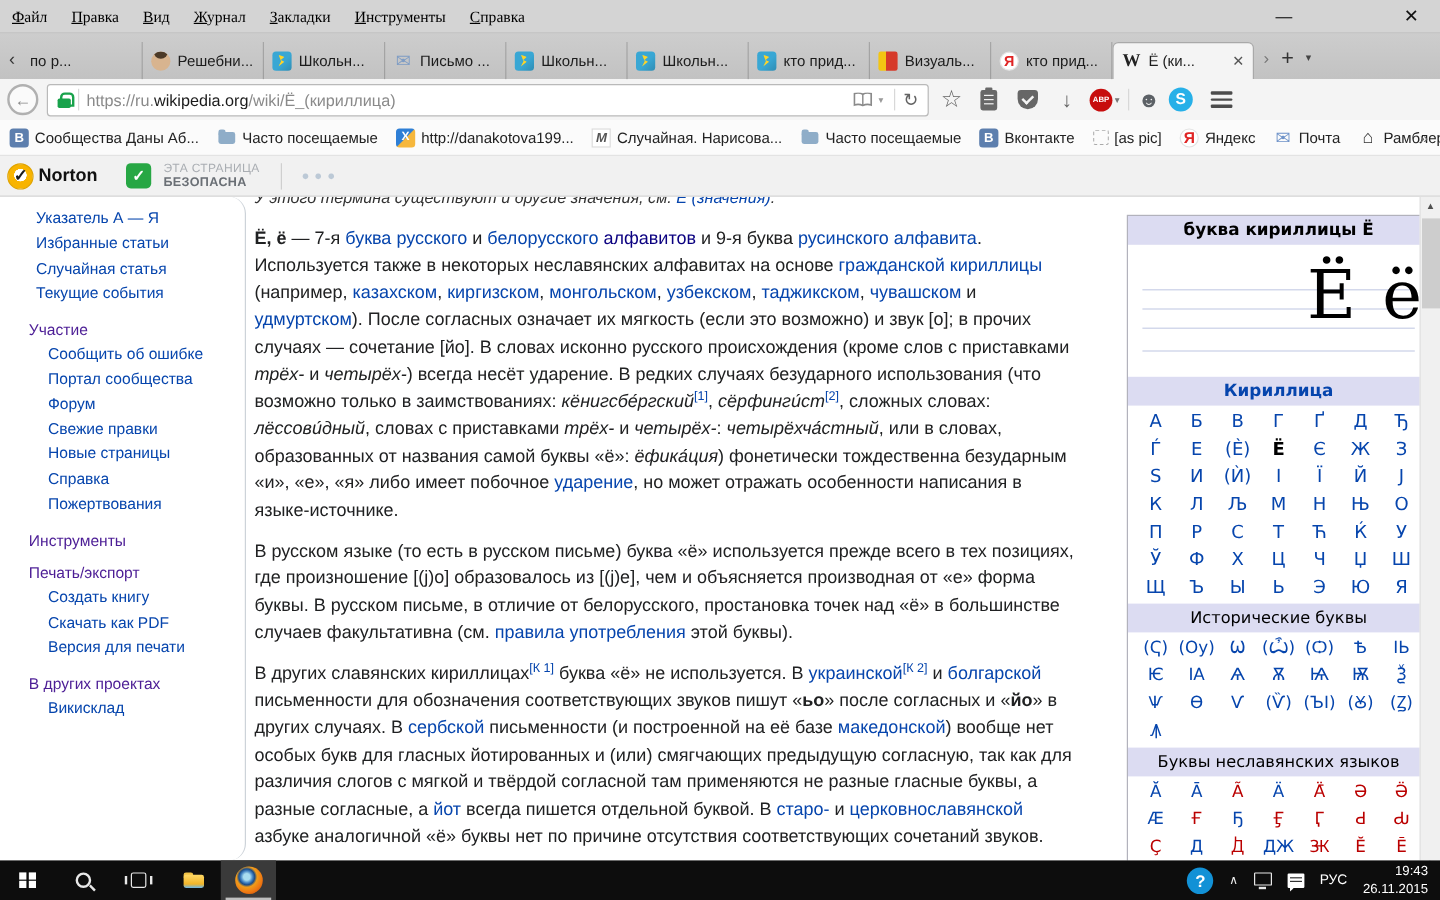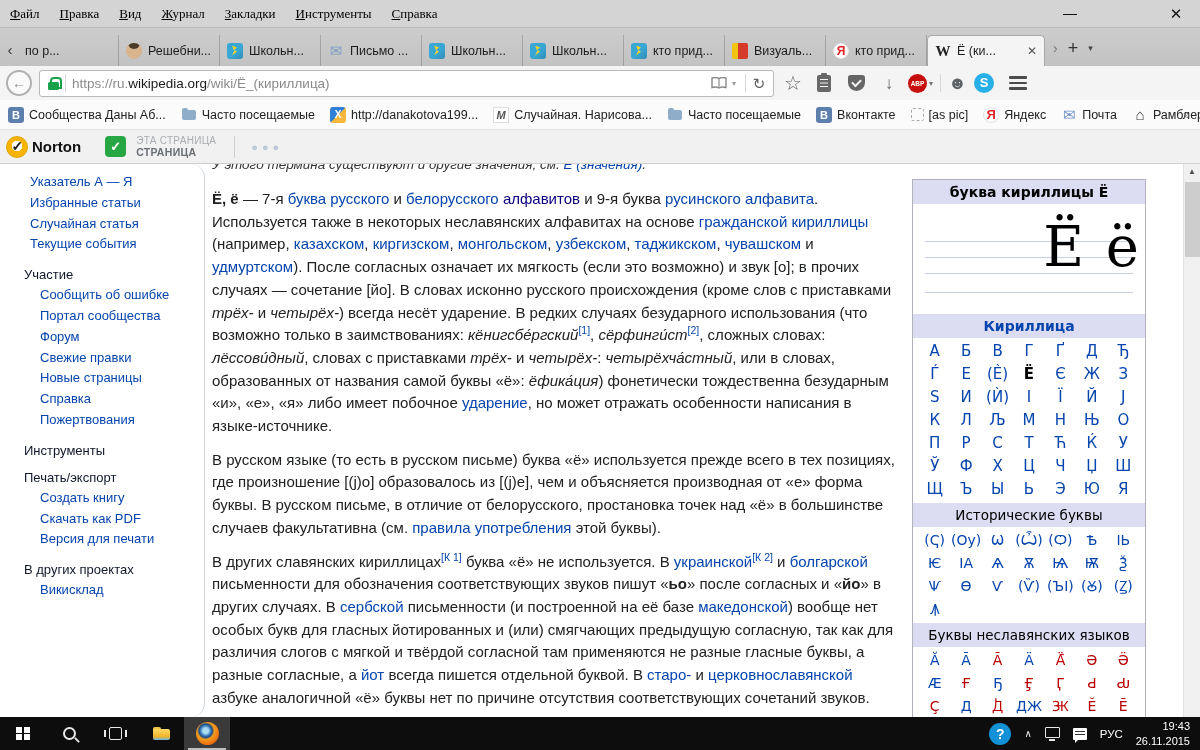--- a/index.html
+++ b/index.html
@@ -91,35 +91,35 @@
   #norton-div { width:1px; height:22px; background:#cfcfcf; margin-left:8px; }
   #norton-dots { color:#bcc9d6; font-size:11px; letter-spacing:4px; margin-left:6px; }
 
   
   #page { position:relative; height:553px; background:#fff; overflow:hidden; }
 
   #sidebar { position:absolute; left:0; top:0; width:205px; height:100%; border-right:1px solid #cdd3d9; padding-top:8px; font-size:13px;border-radius:14px; }
   .sb-group.first { padding-left:30px; }
   .sb-group .sb-items { padding-left:40px; }
   .sb-group.first .sb-items { padding-left:0; }
-  .sb-head { color:#0f172a; padding-left:24px; margin:12px 0 3px; font-size:13px; }
+  .sb-head { color:#4c1d95; padding-left:24px; margin:12px 0 3px; font-size:13px; }
   .sb-link { color:#0645ad; line-height:20.8px; white-space:nowrap; }
 
   #article { position:absolute; left:206px; top:0; width:692px; padding-left:6px; color:#202122; }
   #hatnote-clip { height:13px; overflow:hidden; }
   #hatnote { margin-top:-7px; font-size:13.5px; font-style:italic; color:#333; }
   .apara { font-size:15px; line-height:22.7px; margin-top:11px; text-align:left; }
   .link { color:#0645ad; }
   .visited { color:#0b0080; }
   .ital { font-style:italic; }
   .bold { font-weight:bold; }
   sup.link { font-size:10.5px; line-height:0; }
 
   
-  #infobox { position:absolute; left:912px; top:15px; width:234px; border:1px solid #b2b2bc; background:#fff; font-family:"DejaVu Sans", sans-serif; }
+  #infobox { position:absolute; left:939px; top:15px; width:253px; border:1px solid #b2b2bc; background:#fff; font-family:"DejaVu Sans", sans-serif; }
   .ib-head { background:#dcdcf2; text-align:center; font-size:14px; font-weight:bold; padding:4px 0; color:#000; }
   .ib-head.linkhead { color:#0645ad; }
   .ib-head.plain { font-weight:normal; font-size:13.5px; }
   #ib-image { height:106px; position:relative; margin:2px 4px; }
   .rule { position:absolute; left:8px; right:8px; height:1px; background:#c9cfe6; }
   #ib-letters { position:absolute; width:100%; text-align:right; top:8px; font-family:"DejaVu Serif", serif; font-size:56px; color:#000; letter-spacing:2px; }
   .ib-grid { display:grid; grid-template-columns:repeat(7,1fr); padding:2px 6px; }
   .ib-grid .cell { text-align:center; font-size:15px; line-height:23px; }
   .hist .cell, .nonslav .cell { font-size:14px; line-height:23px; }
   .cell.blu { color:#0645ad; }
@@ -300,21 +300,21 @@
 </div>
 
 <div id="nortonbar">
   <span id="norton-logo">
     <span id="norton-circle"></span>
     <span id="norton-word">Norton</span>
   </span>
   <span id="norton-check">✓</span>
   <span id="norton-status">
     <div class="l1">ЭТА СТРАНИЦА</div>
-    <div class="l2">СТРАНИЦА</div>
+    <div class="l2">БЕЗОПАСНА</div>
   </span>
   <span id="norton-div"></span>
   <span id="norton-dots">●●●</span>
 </div>
 
 <div id="page">
 
   <div id="sidebar">
       <div class="sb-group first">
         <div class="sb-items">

